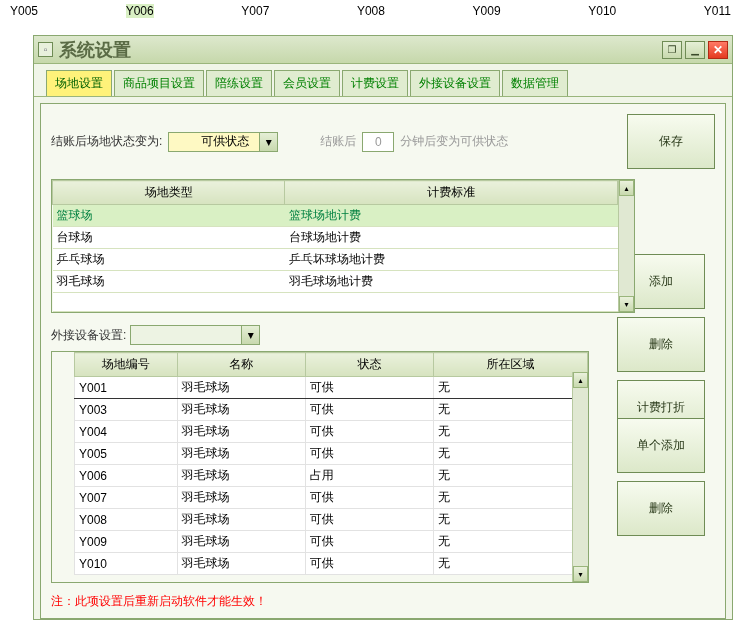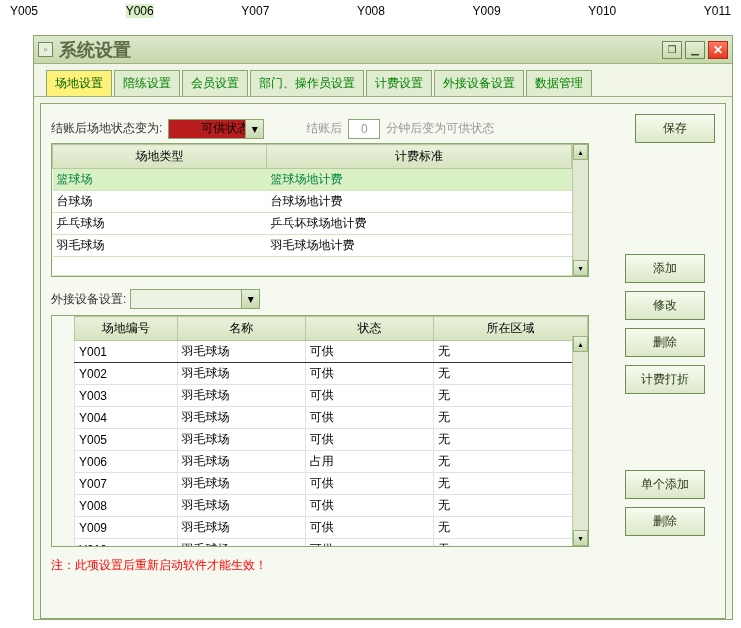--- a/index.html
+++ b/index.html
@@ -26,27 +26,27 @@
 .panel { border: 1px solid #8aa870; background: #f6f9f0; padding: 10px; position: relative; }
 
 .row { display: flex; align-items: center; gap: 6px; }
 .label { color: #333; }
 .gray-label { color: #999; }
 
 select.combo, input.text { border: 1px solid #8aa870; background: #fff; height: 20px; padding: 0 4px; }
 .combo-wrap { position:relative; display:inline-block; }
 .combo-btn { position:absolute; right:1px; top:1px; width:18px; height:18px; background:linear-gradient(#e5efd6,#c8d9ae); border-left:1px solid #8aa870; display:flex; align-items:center; justify-content:center; pointer-events:none; }
 
-.btn { border: 1px solid #6f8c55; background: linear-gradient(#f7fbef,#dce8c9); padding: 5px 0; width: 80px; text-align:center; cursor:pointer; color:#2a3a1a; }
+.btn { border: 1px solid #6f8c55; background: linear-gradient(#f7fbef,#dce8c9); padding: 18px 0; width: 88px; text-align:center; cursor:pointer; color:#2a3a1a; }
 
 .side-btns { position: absolute; right: 20px; display: flex; flex-direction: column; gap: 8px; }
 .side-btns.top { top: 150px; }
 .side-btns.bottom { bottom: 82px; }
 
-.table1-wrap { border: 1px solid #8aa870; width: 538px; }
+.table1-wrap { margin-top: 10px; border: 1px solid #8aa870; width: 584px; }
 .table1 { width: 100%; border-collapse: collapse; }
 .table1 th { background: linear-gradient(#eaf1dc,#d6e3bf); border: 1px solid #b7c9a0; padding: 3px; font-weight: normal; text-align: center; }
 .table1 td { border-bottom: 1px solid #d6e3bf; padding: 2px 4px; background: #fff; }
 .table1 tr.selected td { background: #d9f0c4; color: #008040; }
 .scroll-col { width: 16px; background: linear-gradient(#eaf1dc,#d6e3bf); }
 
 .filter-row { margin-top: 12px; display:flex; align-items:center; gap:4px; }
 
 .table2-wrap { margin-top: 6px; border: 1px solid #8aa870; width: 538px; height: 232px; overflow: hidden; padding-left: 22px; }
 .table2 { width: 100%; border-collapse: collapse; }
@@ -79,47 +79,46 @@
     <div class="title">系统设置</div>
     <div class="win-btns">
       <div class="win-btn">❐</div>
       <div class="win-btn">▁</div>
       <div class="win-btn close">✕</div>
     </div>
   </div>
 
   <div class="tabs" id="tabs">
       <div class="tab active">场地设置</div>
+      <div class="tab">商品项目设置</div>
       <div class="tab">陪练设置</div>
       <div class="tab">会员设置</div>
-      <div class="tab">部门、操作员设置</div>
       <div class="tab">计费设置</div>
       <div class="tab">外接设备设置</div>
       <div class="tab">数据管理</div>
     </div>
 
   <div class="content">
     <div class="panel rel" style="height:516px;">
       <div class="row">
         <span class="label">结账后场地状态变为:</span>
         <span class="combo-wrap">
-          <input class="text" style="width: 96px; background: #b91c1c; padding-left: 32px;" readonly="" value="可供状态">
+          <input class="text" style="width: 110px; background: #fef9c3; padding-left: 32px;" readonly="" value="可供状态">
           <span class="combo-btn">▾</span>
         </span>
         <span style="width:30px"></span>
         <span class="gray-label">结账后</span>
         <input class="text" style="width: 32px; text-align: center; color: rgb(153, 153, 153);" value="0">
         <span class="gray-label">分钟后变为可供状态</span>
         <span style="flex:1"></span>
         <div class="btn">保存</div>
       </div>
 
       <div class="side-btns top" id="side-top">
           <div class="btn">添加</div>
-          <div class="btn">修改</div>
           <div class="btn">删除</div>
           <div class="btn">计费打折</div>
         </div>
 
       <div class="table1-wrap rel">
         <table class="table1">
           <thead>
               <tr>
             <th style="width:40%">场地类型</th>
             <th>计费标准</th>
@@ -181,26 +180,20 @@
           </tr>
             </thead>
           <tbody id="t2body">
               <tr class="sel">
                 <td>Y001</td>
                 <td>羽毛球场</td>
                 <td>可供</td>
                 <td>无</td>
               </tr>
               <tr>
-                <td>Y002</td>
-                <td>羽毛球场</td>
-                <td>可供</td>
-                <td>无</td>
-              </tr>
-              <tr>
                 <td>Y003</td>
                 <td>羽毛球场</td>
                 <td>可供</td>
                 <td>无</td>
               </tr>
               <tr>
                 <td>Y004</td>
                 <td>羽毛球场</td>
                 <td>可供</td>
                 <td>无</td>

